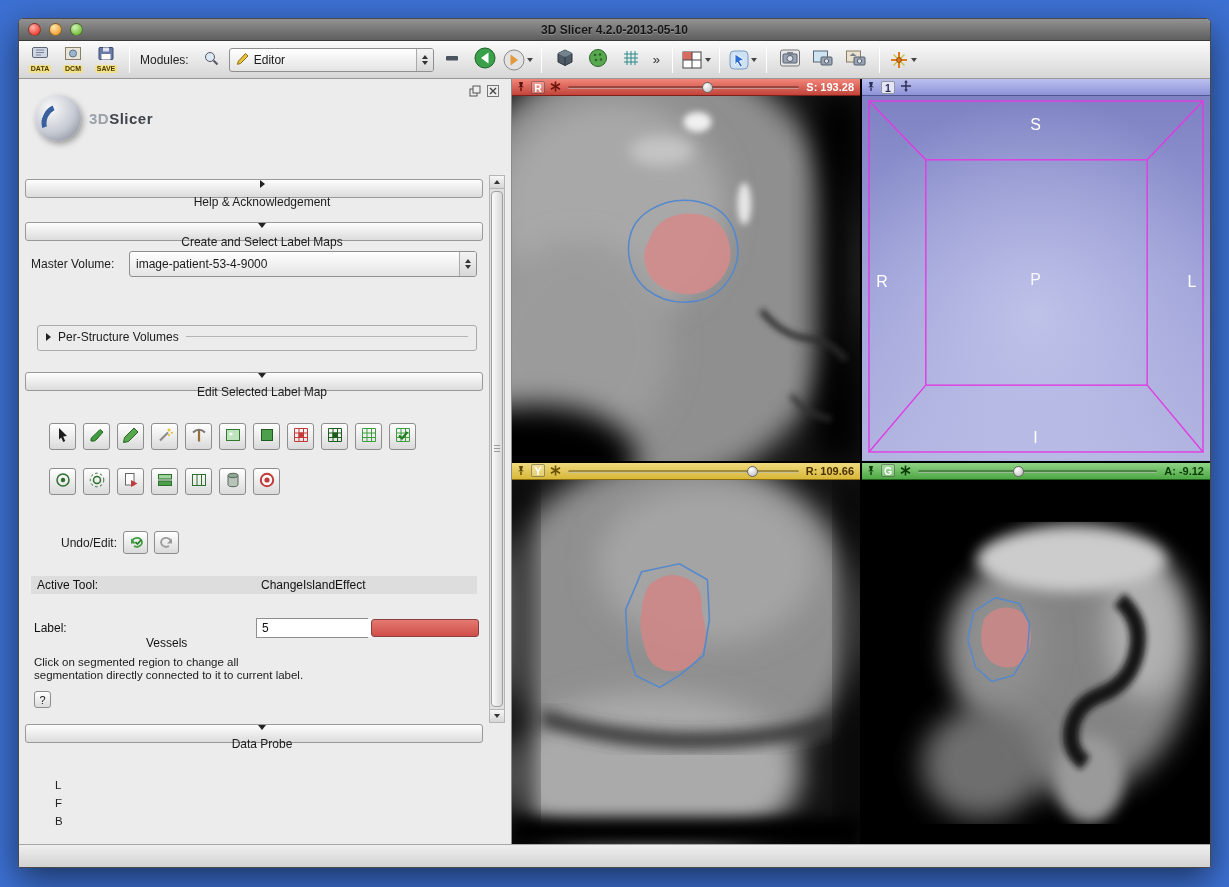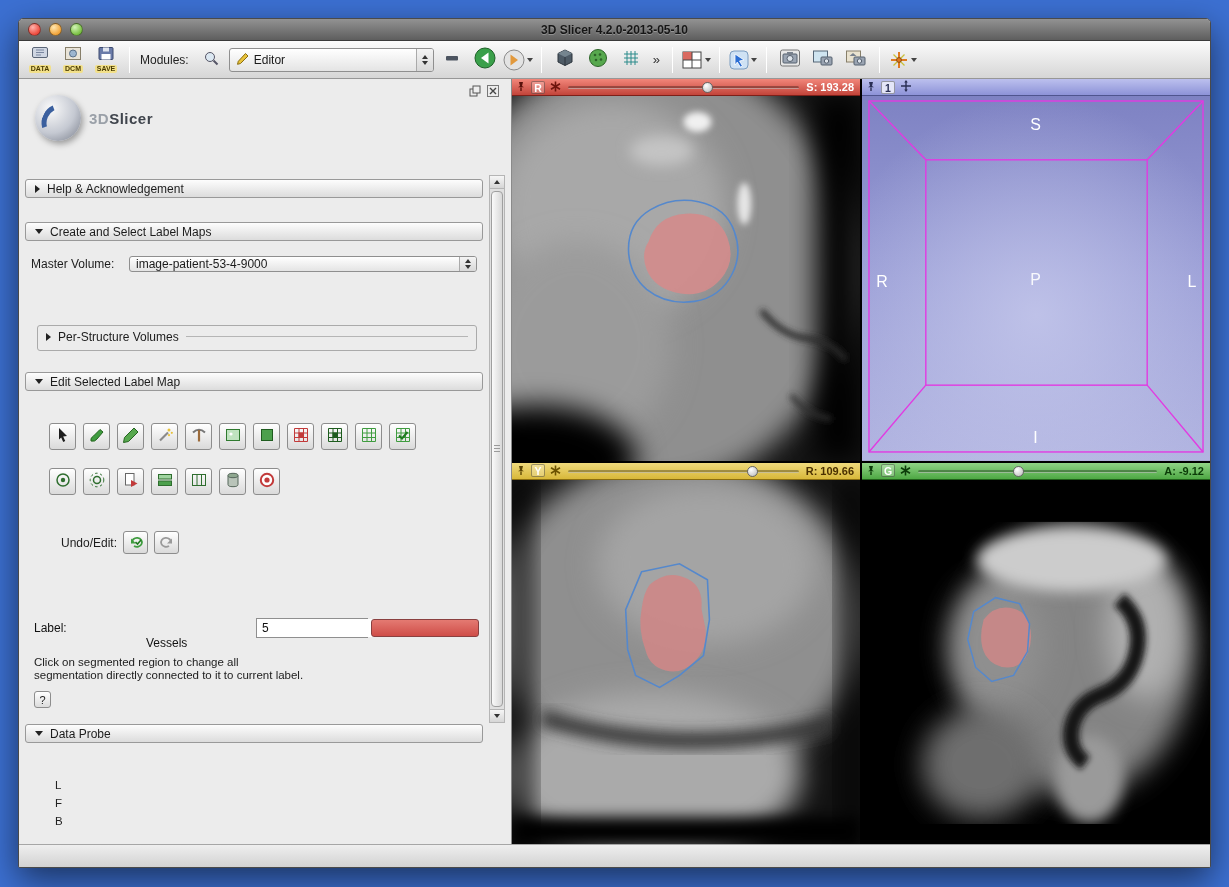--- a/index.html
+++ b/index.html
@@ -45,26 +45,26 @@
               background:radial-gradient(circle at 34% 30%, #fafafa, #c5c9d2 55%, #878c98 90%);
               box-shadow:2px 3px 6px rgba(0,0,0,.35); position:relative; }
   .logomark::after { content:""; position:absolute; left:7px; top:9px; width:24px; height:24px; border-radius:50%;
               border-left:5px solid #3a5f9e; border-top:5px solid transparent; border-bottom:5px solid transparent; transform:rotate(25deg); }
   .logotext { font-size:15px; font-weight:bold; letter-spacing:.5px; }
   .l3d { color:#9aa0a8; } .lsl { color:#3f444c; }
 
   .scrollarea { position:absolute; left:0; top:96px; width:470px; height:548px; }
   .secbar { position:absolute; left:6px; width:458px; height:19px; border:1px solid #999; border-radius:3px;
             background:linear-gradient(#fdfdfd,#dcdcdc); display:flex; align-items:center; gap:7px;
-            padding-left:9px; font-size:12px; color:#1c1c1c; }
+            padding-left:16px; font-size:12px; color:#1c1c1c;flex-direction:column; }
   .tri-down { width:0; height:0; border-left:4px solid transparent; border-right:4px solid transparent; border-top:5px solid #222; }
   .tri-right { width:0; height:0; border-top:4px solid transparent; border-bottom:4px solid transparent; border-left:5px solid #222; }
   .frow { position:absolute; left:12px; width:446px; display:flex; align-items:center; font-size:12px; color:#1c1c1c; }
   .flabel { width:98px; }
-  .combo.wide { flex:1; height:16px; }
+  .combo.wide { flex:1; height:26px; }
   .setbtn { width:142px; height:20px; margin-left:auto; border:1px solid #8f8f8f; border-radius:3px;
             background:linear-gradient(#fcfcfc,#dadada); font-size:12px; color:#1c1c1c; }
   .groupbox { position:absolute; left:18px; top:150px; width:440px; height:26px; border:1px solid #aaa; border-radius:3px;
               display:flex; align-items:flex-start; padding:4px 8px 12px 8px; gap:7px; font-size:12px; color:#1c1c1c; }
   .gline { flex:1; height:1px; background:#b5b5b5; margin-top:6px; }
   .toolrow { position:absolute; left:30px; display:flex; gap:7px; }
   .toolbtn { width:27px; height:27px; border:1px solid #8d8d8d; border-radius:3px;
              background:linear-gradient(#ffffff,#dadada); display:flex; align-items:center; justify-content:center; }
   .undorow { position:absolute; left:42px; display:flex; align-items:center; gap:6px; font-size:12px; color:#1c1c1c; }
   .smallbtn { width:25px; height:23px; border:1px solid #8d8d8d; border-radius:3px;
@@ -495,20 +495,24 @@
                 </svg></span>
             </button>
           <button class="smallbtn">
               <span><svg width="16" height="16">
                   <path d="M12 10 a5 4.5 0 1 0 -2 3" stroke="#9a9a9a" stroke-width="1.8" fill="none"></path>
                   <path d="M13 5.5 v5 h-5z" fill="#9a9a9a"></path>
                 </svg></span>
             </button>
         </div>
 
+        <div class="activeband" style="top:401px">
+          <span class="al">Active Tool:</span>
+          <span class="av">ChangeIslandEffect</span>
+        </div>
 
         <div class="labelrow" style="top:443px">
           <span class="ll">Label:</span>
           <span class="ln">Vessels</span>
           <div class="spinbox">
             <input value="5" style="">
             <div class="spinbtns">
               <span>
                   <span class="up-arr"></span>
                 </span>

